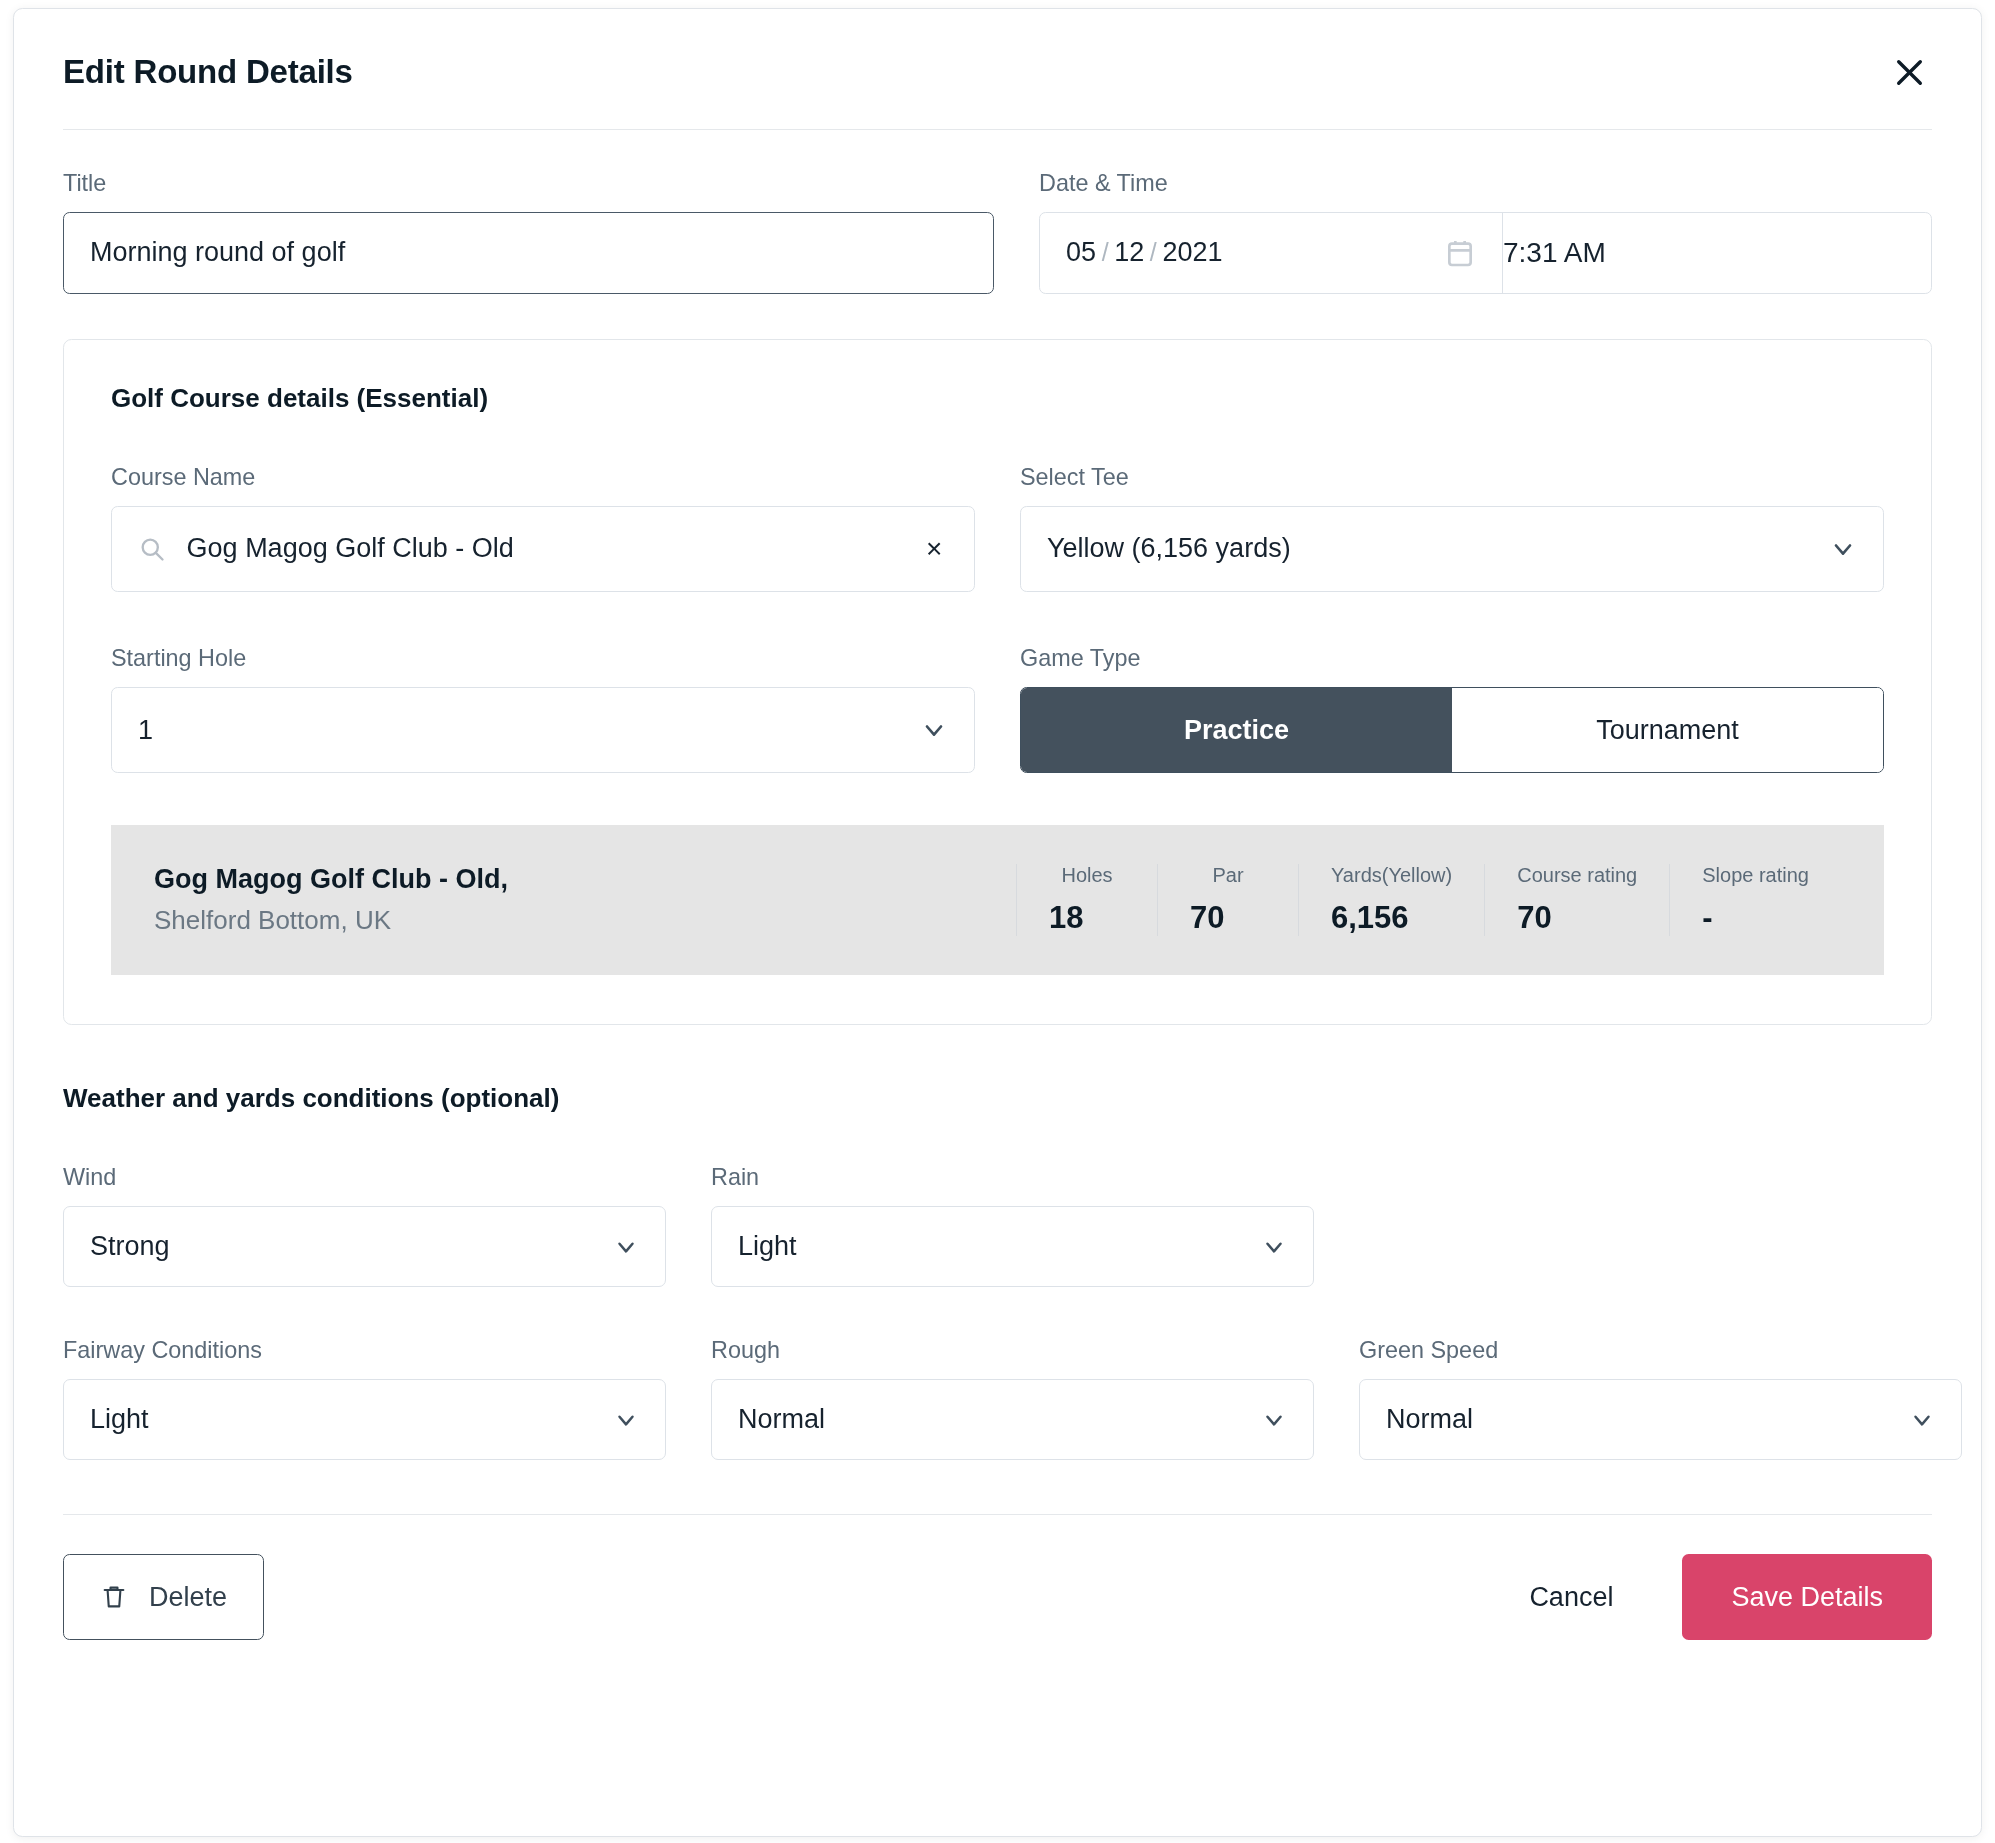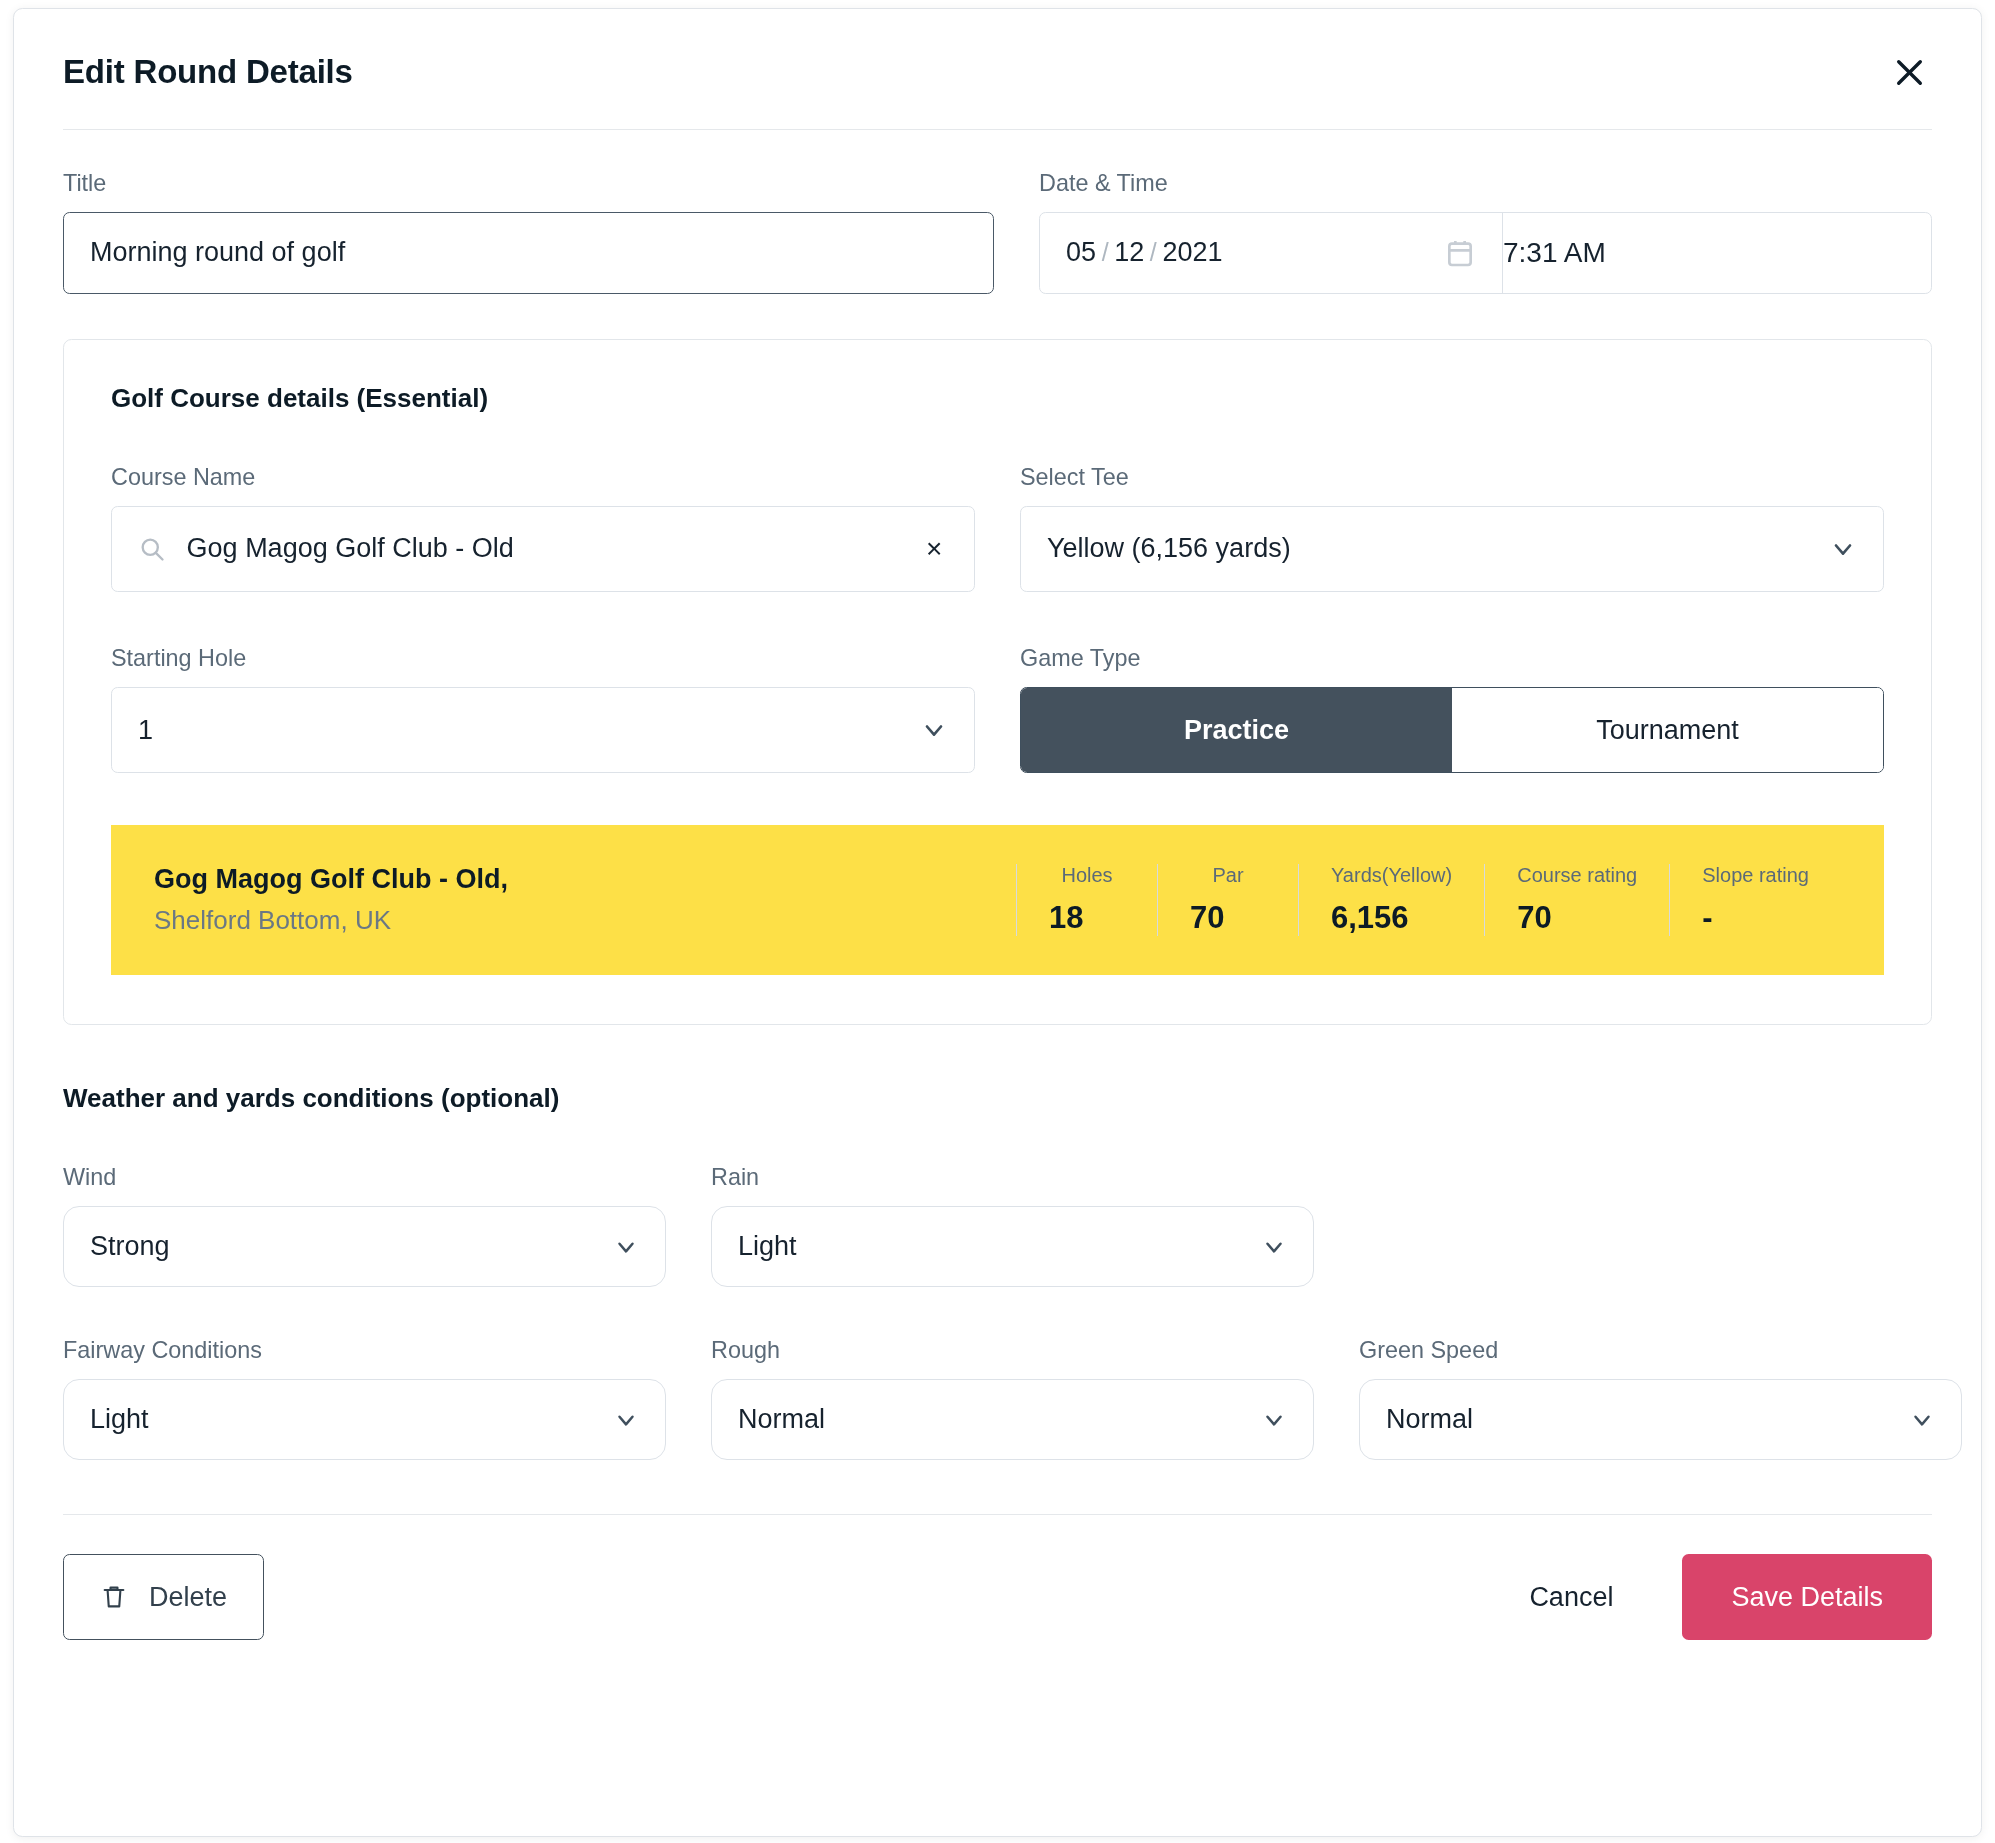--- a/index.html
+++ b/index.html
@@ -192,21 +192,21 @@
   }
   .seg.active {
     background: #44515d;
     color: #ffffff;
     font-weight: bold;
   }
 
   
   .summary {
     margin-top: 52px;
-    background: #fde047;
+    background: #e5e5e5;
     display: flex;
     align-items: stretch;
     padding: 39px 43px;
   }
   .summary-name {
     flex: 1;
     display: flex;
     flex-direction: column;
     justify-content: center;
   }
@@ -252,21 +252,21 @@
   }
   .w-grid {
     display: grid;
     grid-template-columns: 603px 603px 603px;
     column-gap: 45px;
     row-gap: 49px;
   }
   .w-select {
     height: 81px;
     border: 0.9px solid #dde2e8;
-    border-radius: 16px;
+    border-radius: 7px;
     display: flex;
     align-items: center;
     justify-content: space-between;
     padding: 16px 26px;
     font-size: 27px;
     color: #16222e;
     cursor: pointer;
   }
 
   

